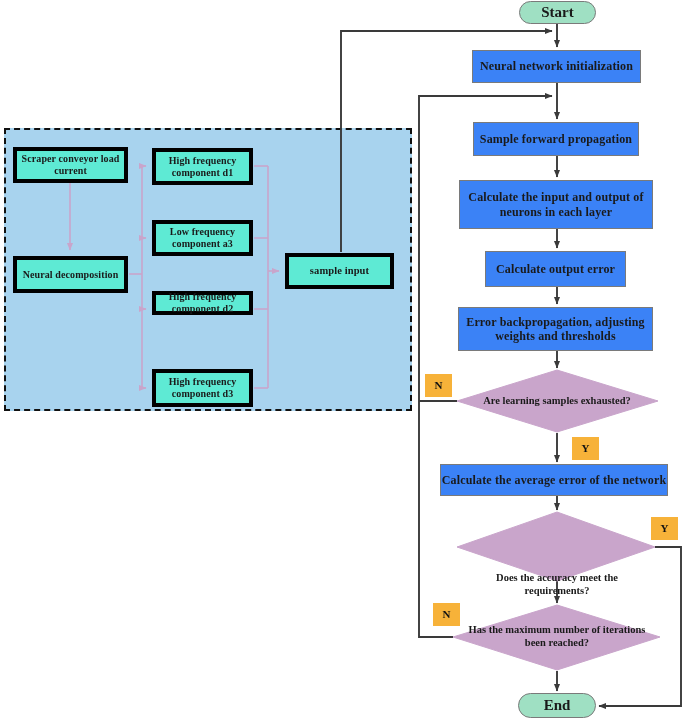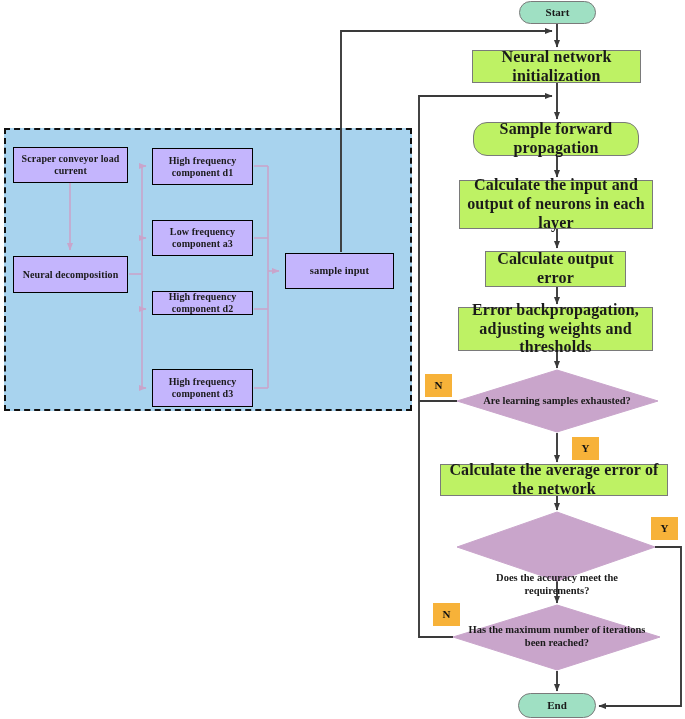--- a/index.html
+++ b/index.html
@@ -4,23 +4,23 @@
 <style>
   html,body{margin:0;padding:0;background:#ffffff;}
   body{width:685px;height:719px;overflow:hidden;font-family:"Liberation Serif",serif;}
   #canvas{position:relative;width:685px;height:719px;}
   svg.layer{position:absolute;left:0;top:0;width:685px;height:719px;}
 
   .node{position:absolute;box-sizing:border-box;display:flex;align-items:center;
         justify-content:center;text-align:center;font-weight:bold;color:#1a1a1a;
         font-family:"Liberation Serif",serif;line-height:1.18;}
 
-  .proc{background:#bef264;border:1px solid #7a7a7a;font-size:16px;letter-spacing:.15px;}
-  .pink{background:#c4b5fd;border:1px solid #000000;font-size:10px;letter-spacing:.1px;}
-  .term{background:#9fe0c3;border:1px solid #7a7a7a;border-radius:999px;font-size:11px;}
+  .proc{background:#3b82f6;border:1px solid #7a7a7a;font-size:12px;letter-spacing:.15px;}
+  .pink{background:#5eead4;border:4px solid #000000;font-size:10px;letter-spacing:.1px;}
+  .term{background:#9fe0c3;border:1px solid #7a7a7a;border-radius:999px;font-size:15px;}
   .badge{background:#f7b239;font-size:11px;color:#111;}
   .dia-label{position:absolute;display:flex;align-items:center;justify-content:center;
              text-align:center;font-weight:bold;font-size:10.5px;color:#1a1a1a;
              pointer-events:none;line-height:1.2;}
   .panel{position:absolute;background:#a8d3ee;border:2px dashed #111;box-sizing:border-box;}
 </style>
 </head>
 <body>
 
 <div id="canvas">
@@ -123,21 +123,21 @@
   </div>
 
   <div class="node term" style="left:519px;top:1px;width:77px;height:23px;">
     <span>Start</span>
   </div>
 
   <div class="node proc" style="left:472px;top:50px;width:169px;height:33px;">
     <span>Neural network initialization</span>
   </div>
 
-  <div class="node proc" style="left:473px;top:122px;width:166px;height:34px;border-radius:14px;">
+  <div class="node proc" style="left:473px;top:122px;width:166px;height:34px;">
     <span>Sample forward propagation</span>
   </div>
 
   <div class="node proc" style="left:459px;top:180px;width:194px;height:49px;padding:0 6px;">
     <span>Calculate the input and output of neurons in each layer</span>
   </div>
 
   <div class="node proc" style="left:485px;top:251px;width:141px;height:36px;">
     <span>Calculate output error</span>
   </div>

